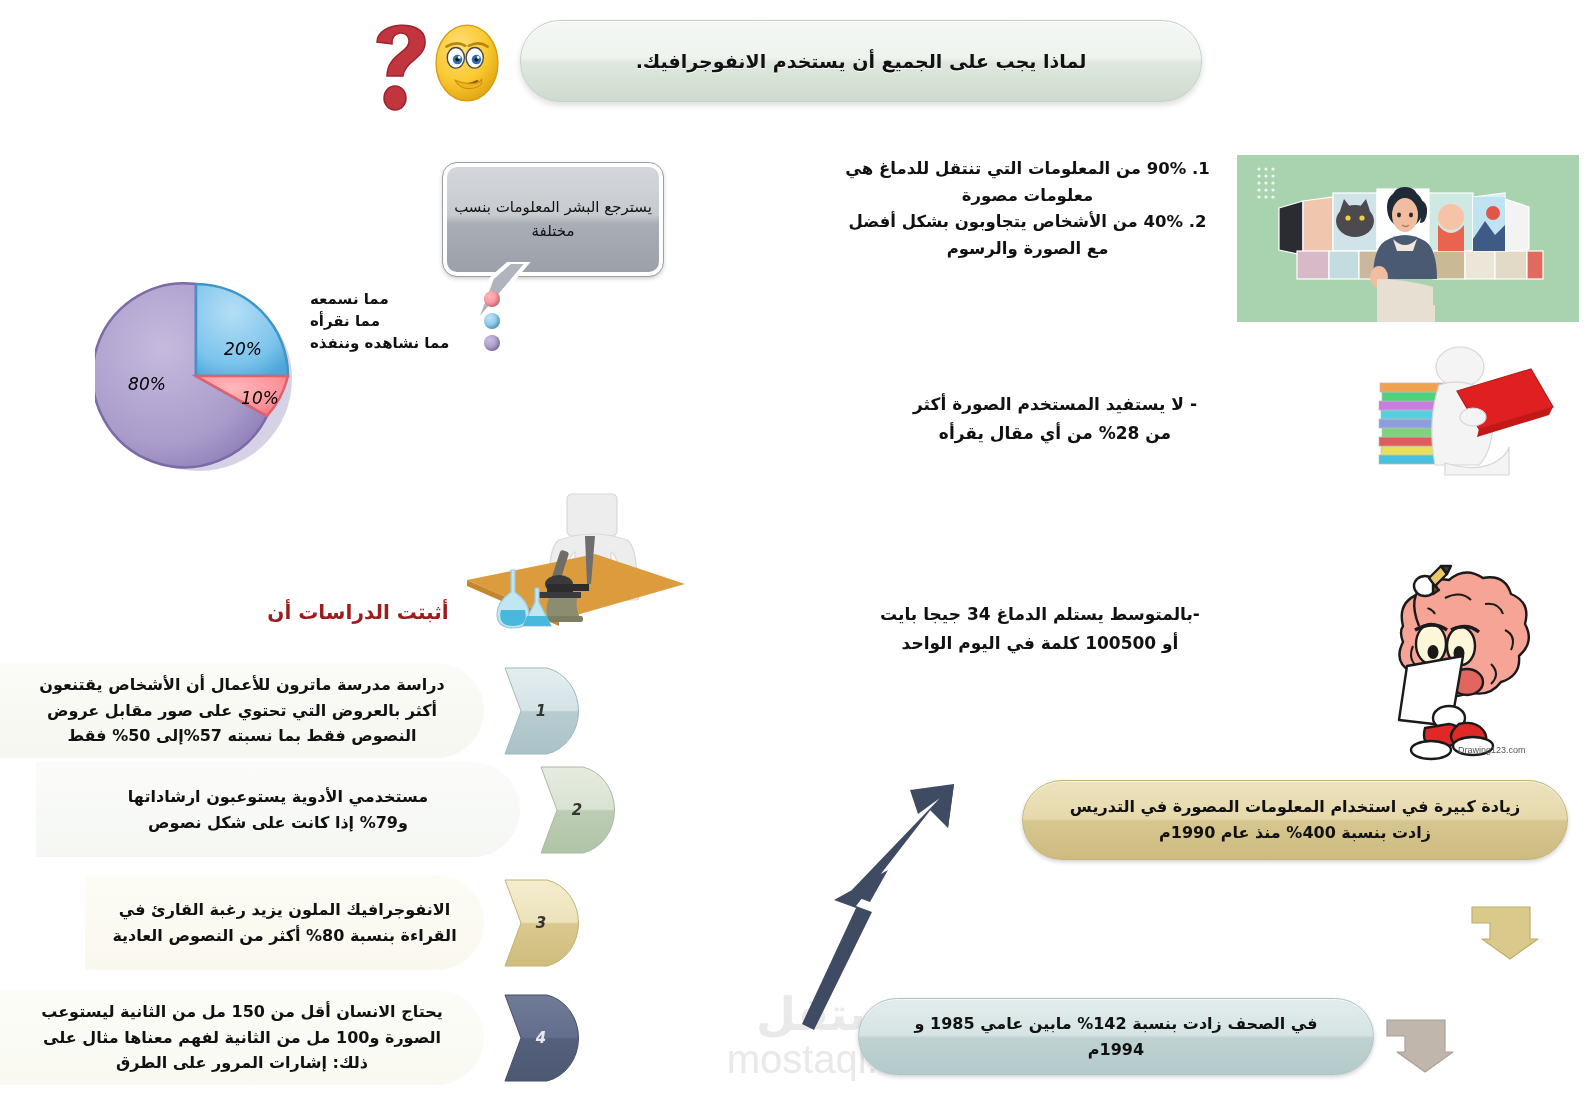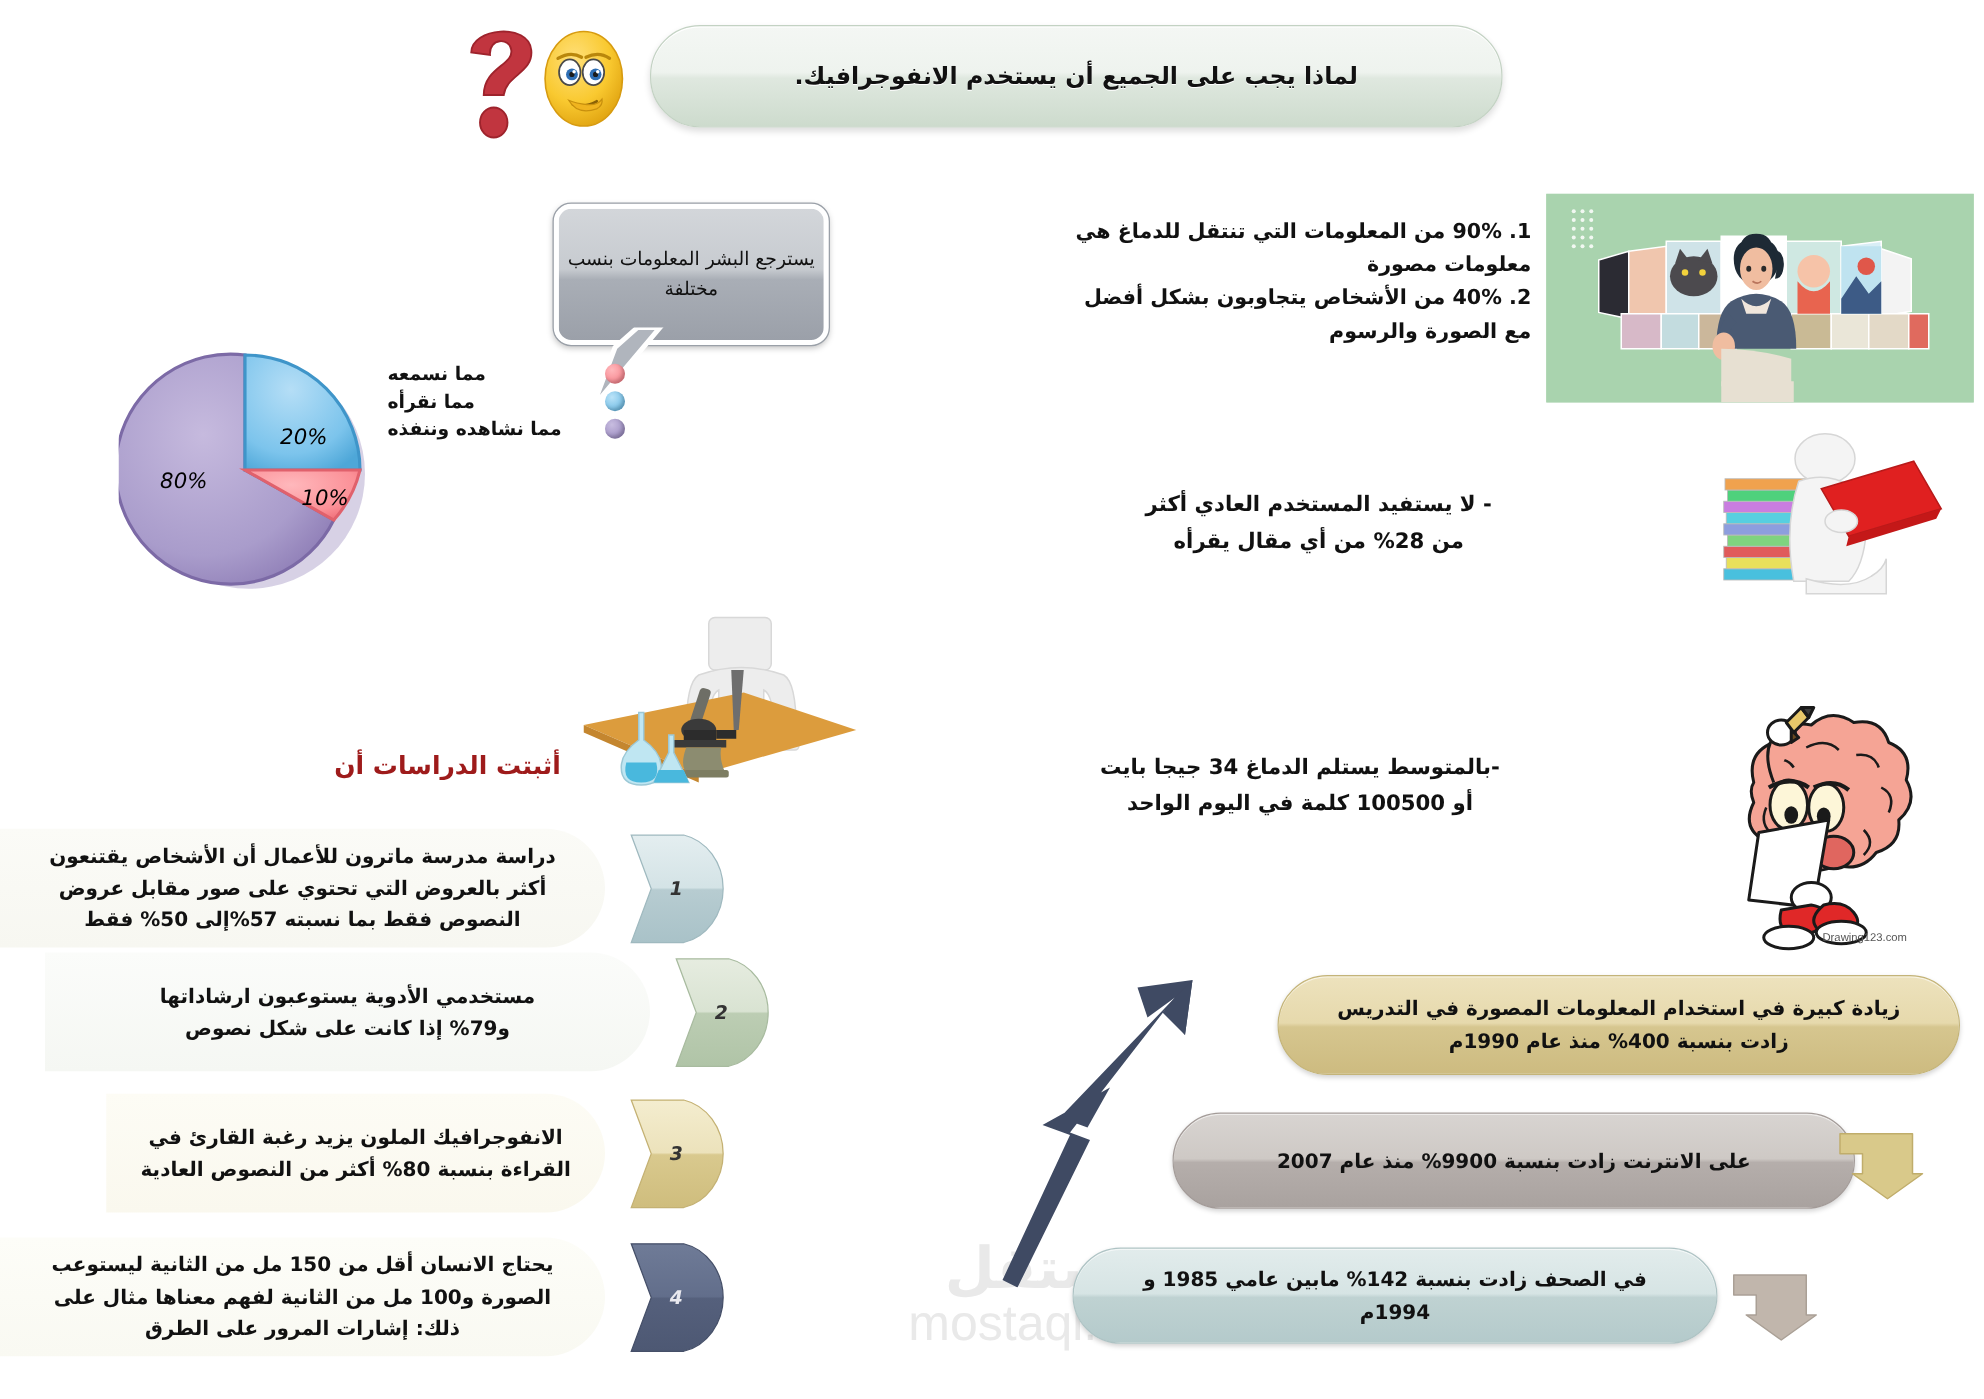--- a/index.html
+++ b/index.html
@@ -55,21 +55,21 @@
 
   
   #pie-chart{left:95px;top:277px;width:210px;height:200px;}
   .slice-label{font-size:17px;color:#3a3a3a;font-style:italic;font-family:"DejaVu Sans",sans-serif;}
   #legend{left:310px;top:288px;width:190px;}
   .legend-row{display:flex;align-items:center;justify-content:space-between;gap:20px;height:22px;direction:rtl;}
   .legend-dot{width:16px;height:16px;border-radius:50%;flex:0 0 16px;box-shadow:inset -2px -2px 3px rgba(0,0,0,.2);}
   .legend-label{font-size:15px;font-weight:700;color:#111;white-space:nowrap;}
 
   
-  #fact-list{left:830px;top:172px;width:395px;direction:rtl;}
+  #fact-list{left:830px;top:156px;width:395px;direction:rtl;text-align:center;}
   .fact-line{font-size:16.5px;font-weight:700;color:#111;line-height:1.62;}
   #reader-fact{left:880px;top:390px;width:350px;direction:rtl;text-align:center;}
   #brain-fact{left:855px;top:600px;width:370px;direction:rtl;text-align:center;}
   .fact-line-it{font-size:17px;font-weight:700;color:#111;line-height:1.72;}
 
   
   #img-gallery-woman{left:1237px;top:155px;width:342px;height:167px;background:#a9d3ae;overflow:hidden;}
   #img-books-reader{left:1345px;top:345px;width:232px;height:150px;}
   #img-microscope{left:455px;top:492px;width:245px;height:155px;}
   #img-brain-mascot{left:1355px;top:560px;width:220px;height:205px;}
@@ -235,21 +235,21 @@
   </div>
 
   <div class="abs" id="fact-list">
     <div class="fact-line">1. 90% من المعلومات التي تنتقل للدماغ هي</div>
     <div class="fact-line">معلومات مصورة</div>
     <div class="fact-line">2. 40% من الأشخاص يتجاوبون بشكل أفضل</div>
     <div class="fact-line">مع الصورة والرسوم</div>
   </div>
 
   <div class="abs" id="reader-fact">
-    <div class="fact-line-it">- لا يستفيد المستخدم العادي أكثر</div>
+    <div class="fact-line-it">- لا يستفيد المستخدم الصورة أكثر</div>
     <div class="fact-line-it">من 28% من أي مقال يقرأه</div>
   </div>
 
   <div class="abs" id="brain-fact">
     <div class="fact-line-it">-بالمتوسط يستلم الدماغ 34 جيجا بايت</div>
     <div class="fact-line-it">أو 100500 كلمة في اليوم الواحد</div>
   </div>
 
   <svg class="abs" id="img-gallery-woman" viewBox="0 0 342 167">
     <rect width="342" height="167" fill="#a9d3ae"></rect>
@@ -504,23 +504,20 @@
     <path d="M150 18 L164 4 L158 48 L140 30 Z" fill="#3f4a63"></path>
   </svg>
 
   <div class="capsule" id="capsule-teaching">
     <div class="capsule-text">
       <div>زيادة كبيرة في استخدام المعلومات المصورة في التدريس</div>
       <div>زادت بنسبة 400% منذ عام 1990م</div>
     </div>
   </div>
 
-  <div class="capsule" id="capsule-internet">
-    <div class="capsule-text">على الانترنت زادت بنسبة 9900% منذ عام 2007</div>
-  </div>
 
   <div class="capsule" id="capsule-newspapers">
     <div class="capsule-text">في الصحف زادت بنسبة 142% مابين عامي 1985 و 1994م</div>
   </div>
 
   <svg class="abs" id="elbow-internet" viewBox="0 0 70 56">
     <path d="M60 2 L60 34 L68 34 L40 54 L12 34 L20 34 L20 18 L2 18 L2 2 Z" fill="#d9c98a" stroke="#c0ad6b" stroke-width="1.2" stroke-linejoin="round"></path>
   </svg>
 
   <svg class="abs" id="elbow-newspapers" viewBox="0 0 70 56">

